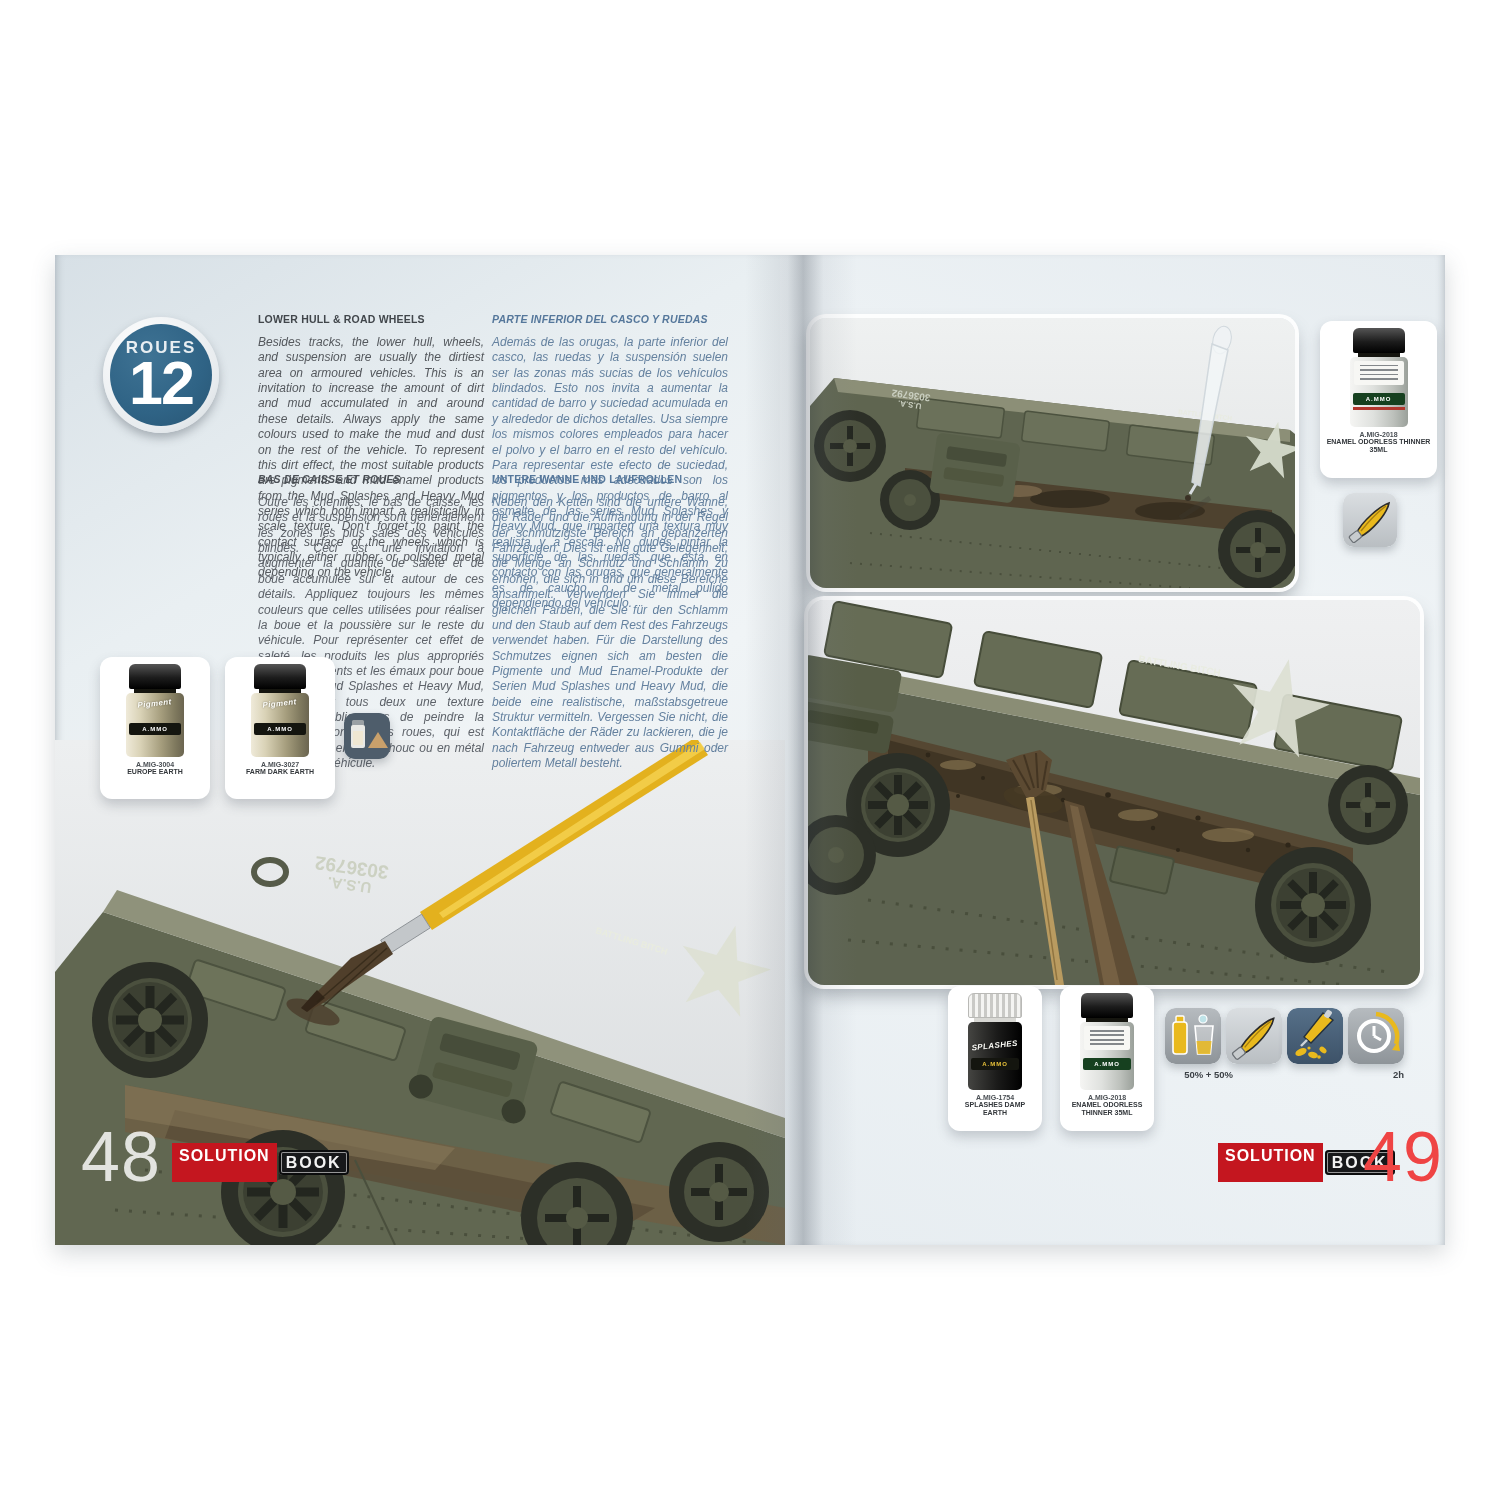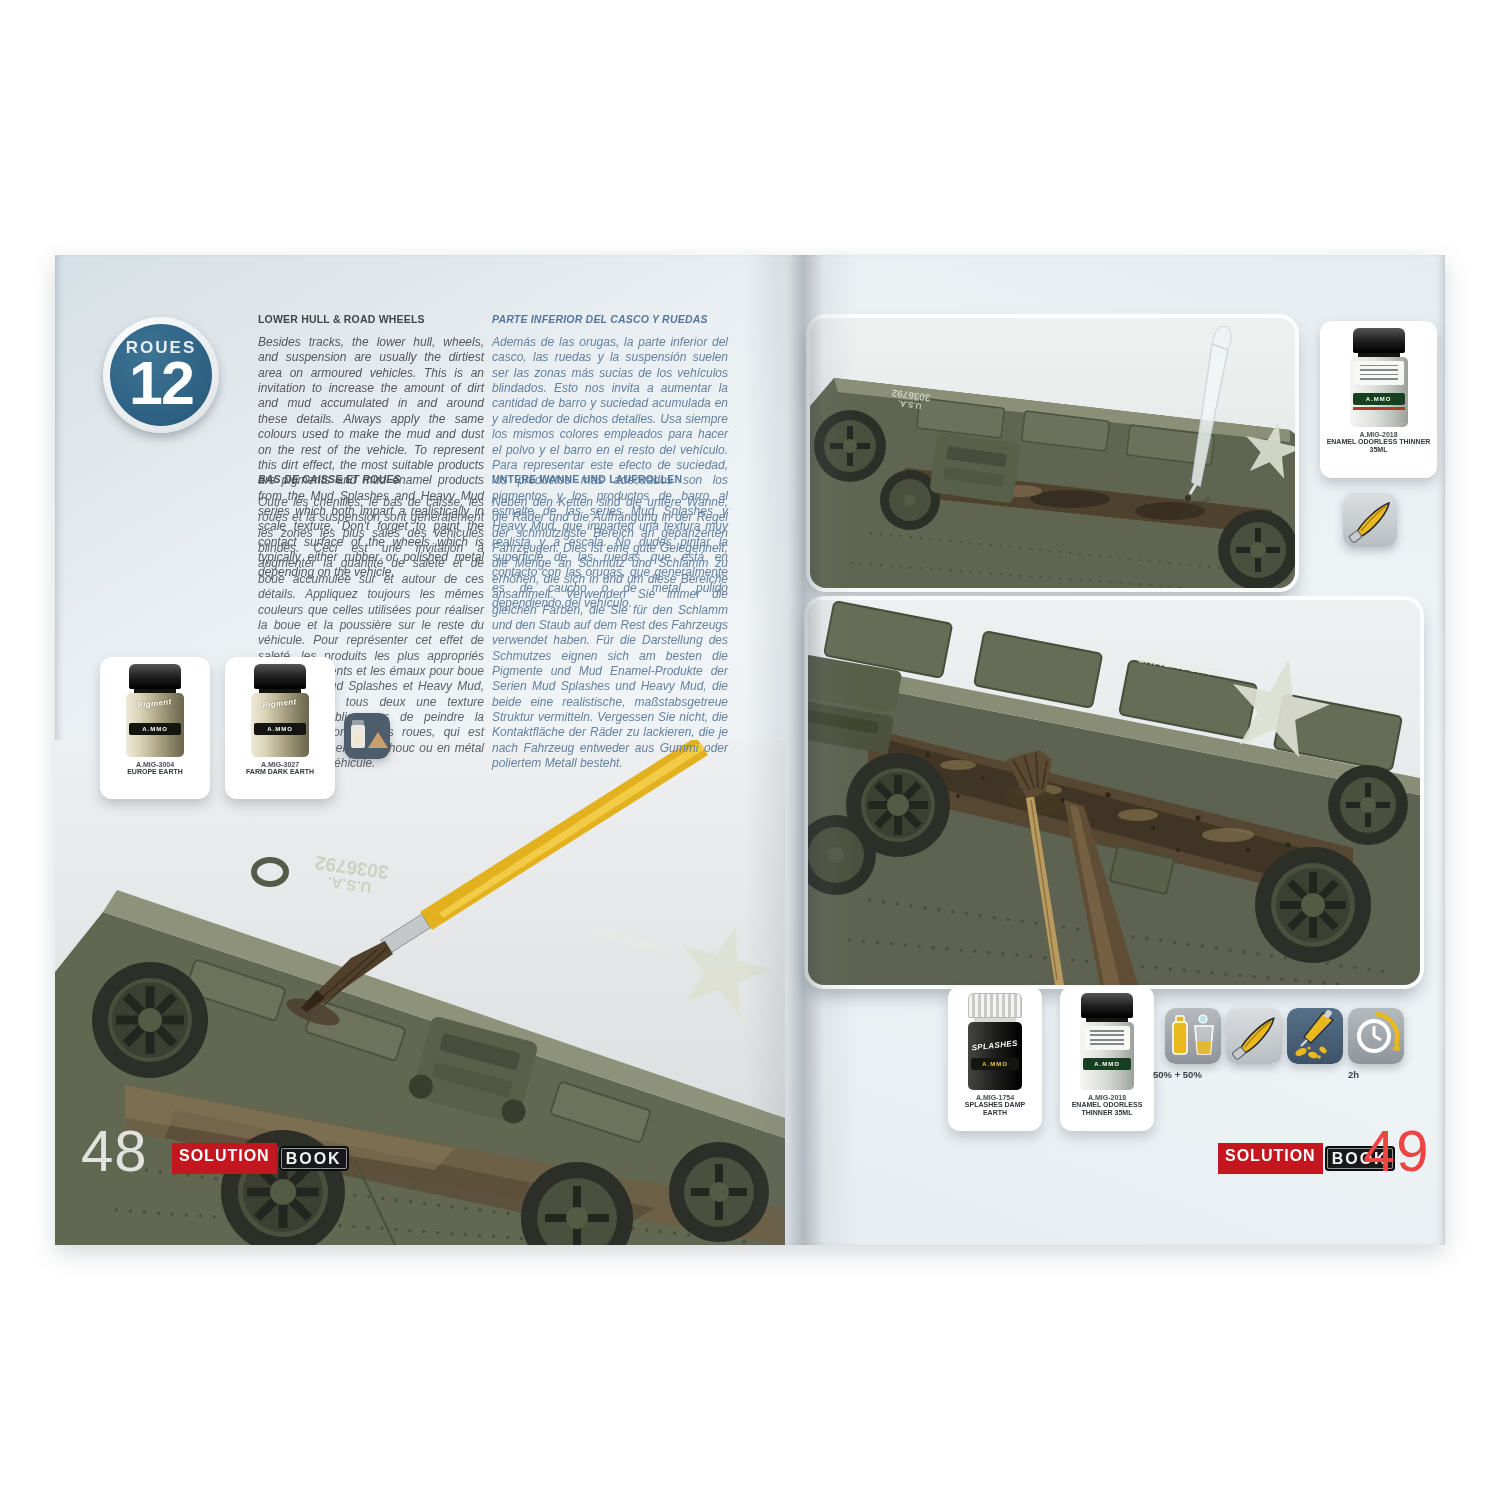--- a/index.html
+++ b/index.html
@@ -60,34 +60,34 @@
   .lbl-band.green{background:#16401f;}
   .lbl-band.low{top:36px;}
   .lbl-white{position:absolute;top:4px;left:4px;right:4px;height:24px;background:#f7f7f4;border-radius:2px;}
   .lbl-white .lines{position:absolute;inset:4px 6px;background:repeating-linear-gradient(180deg,#676c71 0 1.5px,transparent 1.5px 4.5px);opacity:.8;}
   .lbl-redline{position:absolute;left:3px;right:3px;top:50px;height:3px;background:#b2362d;}
   .splash-title{margin-top:13px;}
 
   
   .tile{position:absolute;border-radius:11px;z-index:4;box-shadow:0 4px 8px rgba(70,80,90,.3);overflow:hidden;}
   .tile svg{display:block;}
-  .icon-label{position:absolute;font-size:9.5px;font-weight:700;color:#3c4146;text-align:left;z-index:4;}
+  .icon-label{position:absolute;font-size:9.5px;font-weight:700;color:#3c4146;text-align:right;z-index:4;}
 
   
   .photo{position:absolute;overflow:hidden;z-index:1;}
   .photo-card{border-radius:16px;box-shadow:0 0 0 4px rgba(255,255,255,.92),0 10px 18px rgba(70,80,90,.40);z-index:2;}
   .photo svg{display:block;width:100%;height:100%;}
 
   
-  .pagenum{position:absolute;font-size:58px;font-weight:400;letter-spacing:1px;z-index:5;}
+  .pagenum{position:absolute;font-size:70px;font-weight:400;letter-spacing:1px;z-index:5;}
   .pagenum.left{color:rgba(255,255,255,.82);}
   .pagenum.right{color:#ef4444;}
   .logo{position:absolute;z-index:5;white-space:nowrap;}
   .logo-solution{display:inline-block;background:#c4161f;color:#ffffff;font-weight:700;font-size:16px;
-                 letter-spacing:1px;padding:4px 7px 9px;vertical-align:middle;text-align:center;}
+                 letter-spacing:1px;padding:4px 7px 17px;vertical-align:middle;text-align:center;}
   .logo-book{display:inline-block;background:#17181a;color:#f2f2f2;font-weight:700;font-size:16px;
              letter-spacing:2px;padding:4px 7px 3px;margin-left:2px;border-radius:4px;
              box-shadow:inset 0 0 0 2px #0b0c0d,inset 0 0 0 3px rgba(255,255,255,.55);vertical-align:middle;}
 </style>
 </head>
 <body>
 
 <div class="canvas">
 
   <div class="spread">

